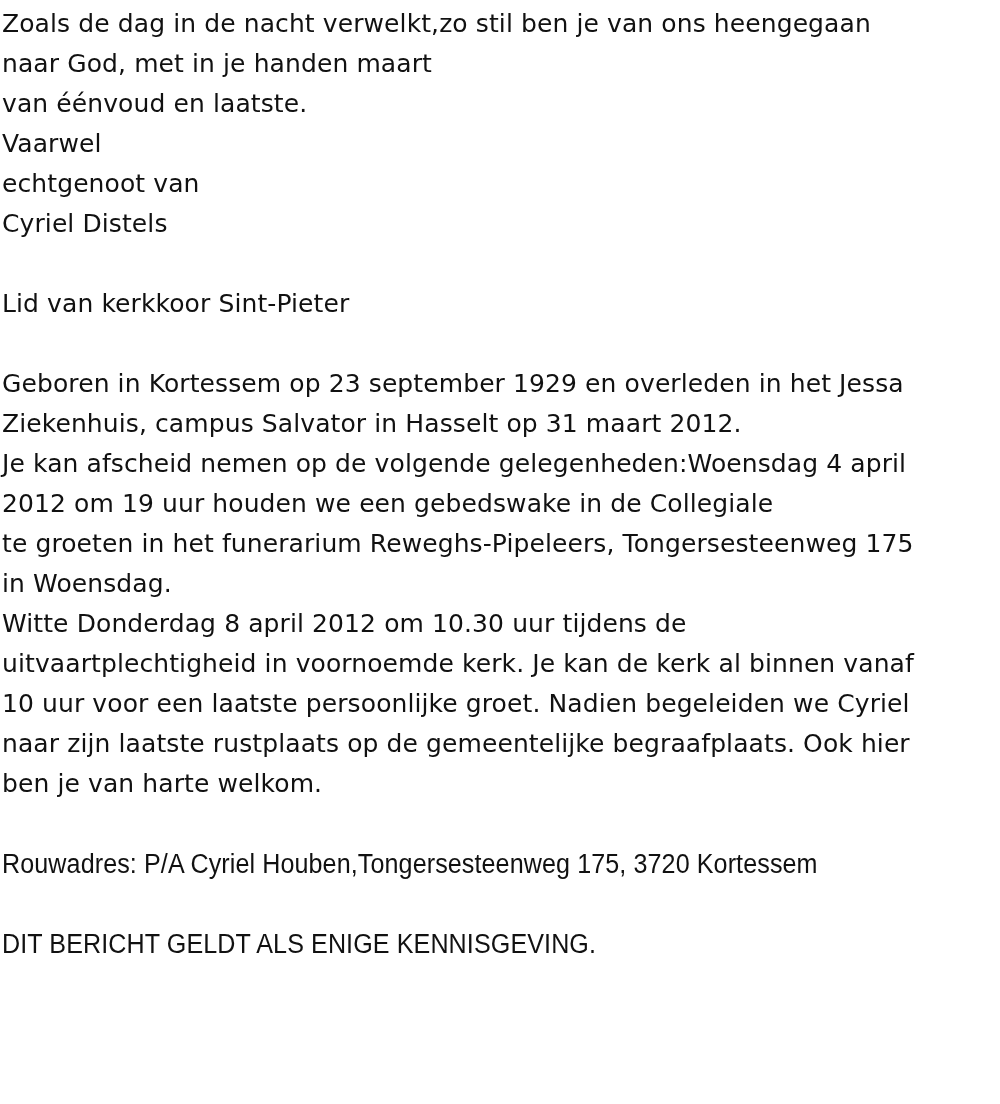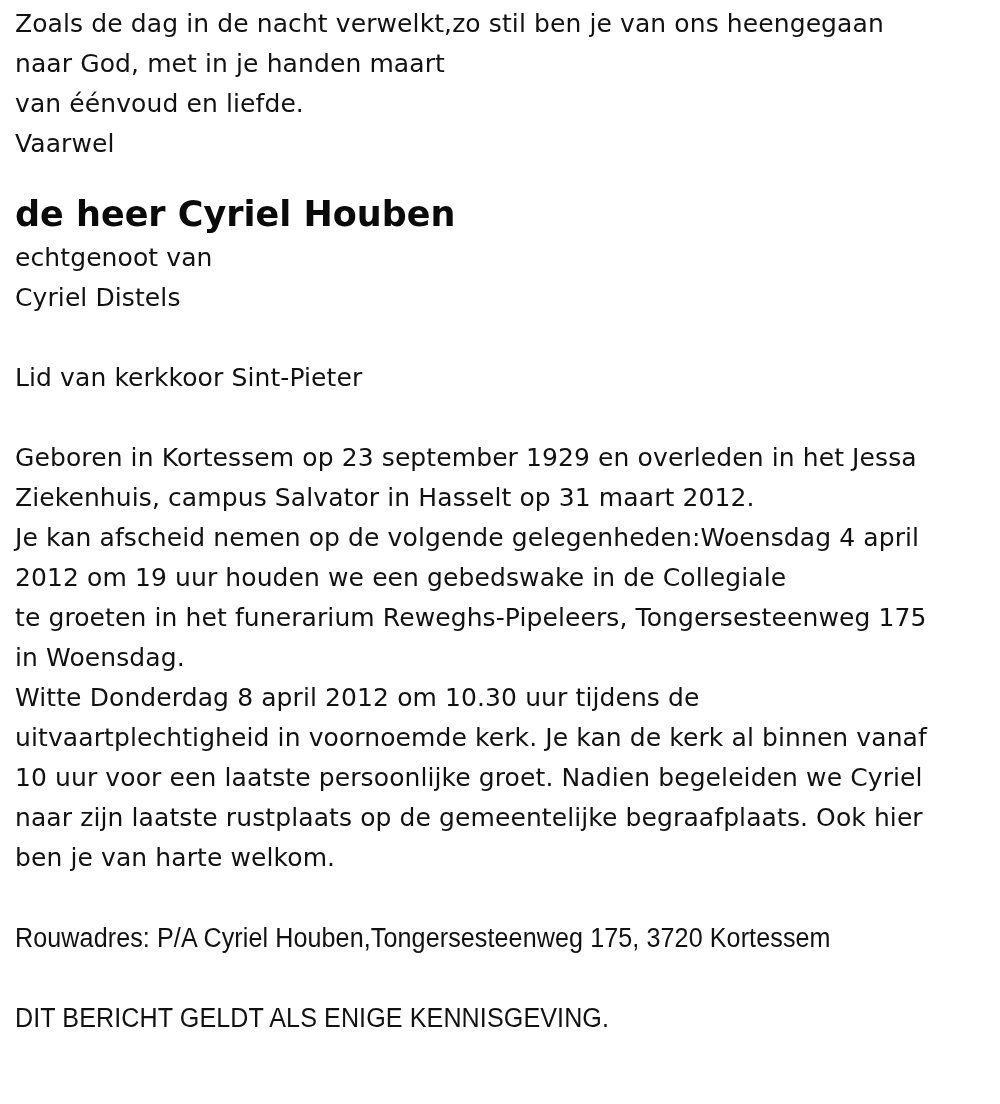--- a/index.html
+++ b/index.html
@@ -10,21 +10,21 @@
   body {
     width: 1000px;
     height: 1104px;
     overflow: hidden;
     position: relative;
     font-family: "DejaVu Sans", "Liberation Sans", sans-serif;
     color: #111111;
   }
   .doc {
     position: absolute;
-    left: 15px;
+    left: 2px;
     top: 4px;
     width: 980px;
   }
   .line {
     font-size: 25px;
     line-height: 40px;
     height: 40px;
     white-space: nowrap;
     letter-spacing: 0.1px;
   }
@@ -48,25 +48,24 @@
   }
 </style>
 </head>
 <body>
 
 <div class="doc">
 
   <div>
     <div class="line">Zoals de dag in de nacht verwelkt,zo stil ben je van ons heengegaan</div>
     <div class="line">naar God, met in je handen maart</div>
-    <div class="line">van éénvoud en liefde.</div>
+    <div class="line">van éénvoud en laatste.</div>
     <div class="line">Vaarwel</div>
   </div>
 
-  <div class="heading">de heer Cyriel Houben</div>
   <div class="line after-heading">echtgenoot van</div>
   <div class="line">Cyriel Distels</div>
 
   <div class="blank"></div>
   <div class="line">Lid van kerkkoor Sint-Pieter</div>
   <div class="blank"></div>
 
   <div>
     <div class="line">Geboren in Kortessem op 23 september 1929 en overleden in het Jessa</div>
     <div class="line">Ziekenhuis, campus Salvator in Hasselt op 31 maart 2012.</div>

